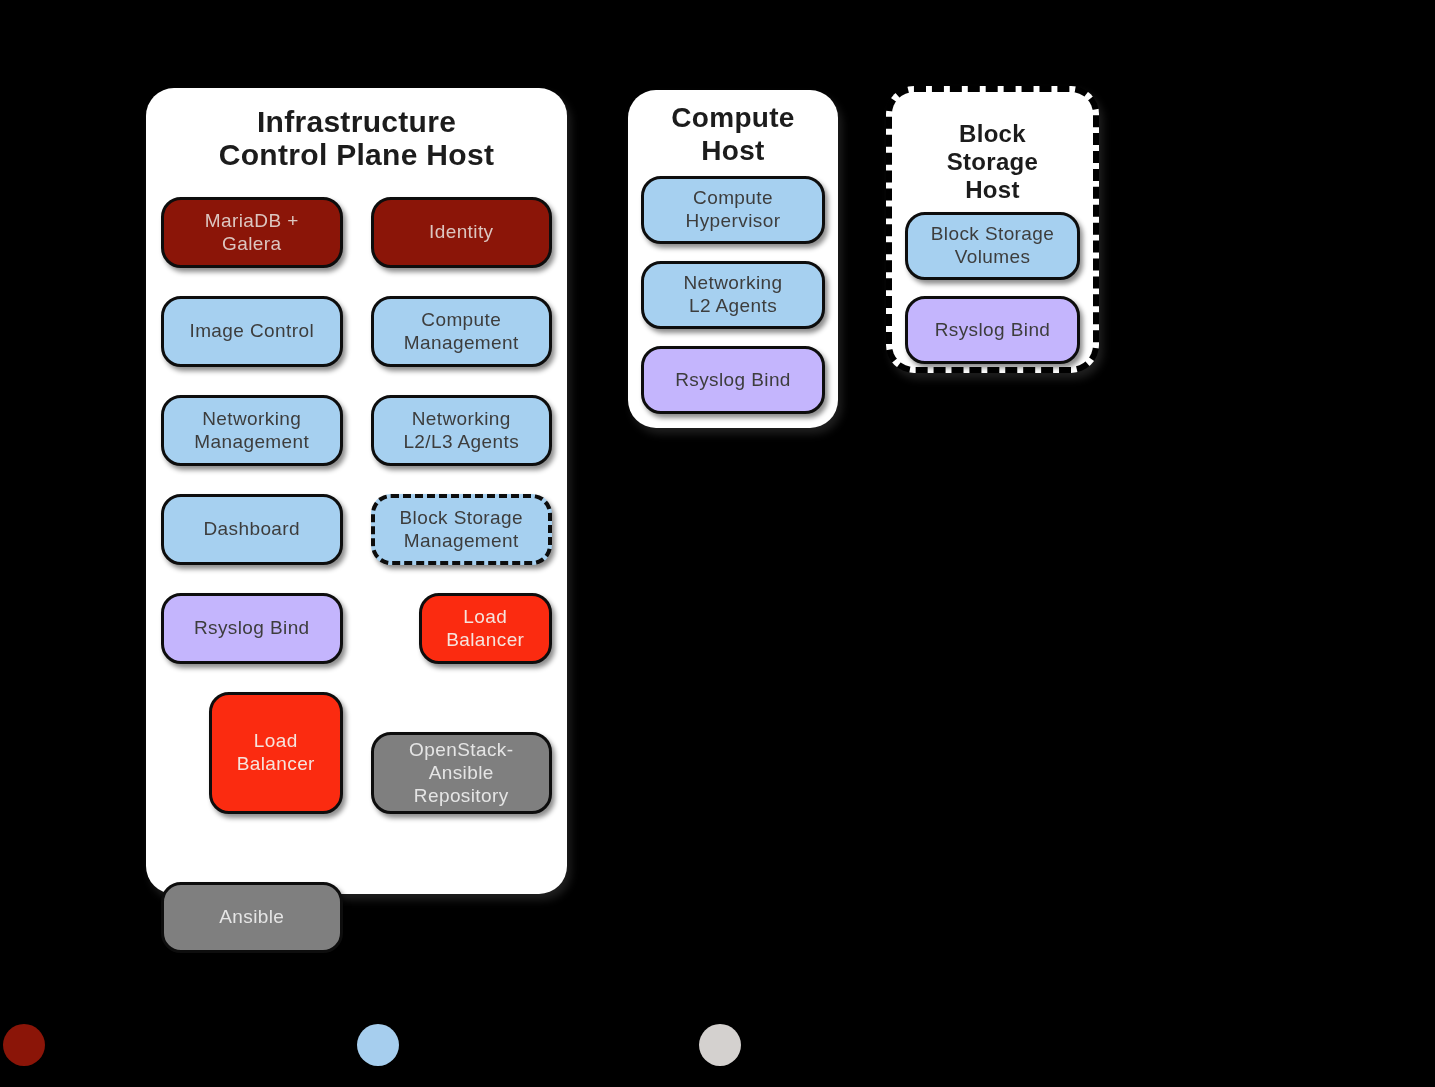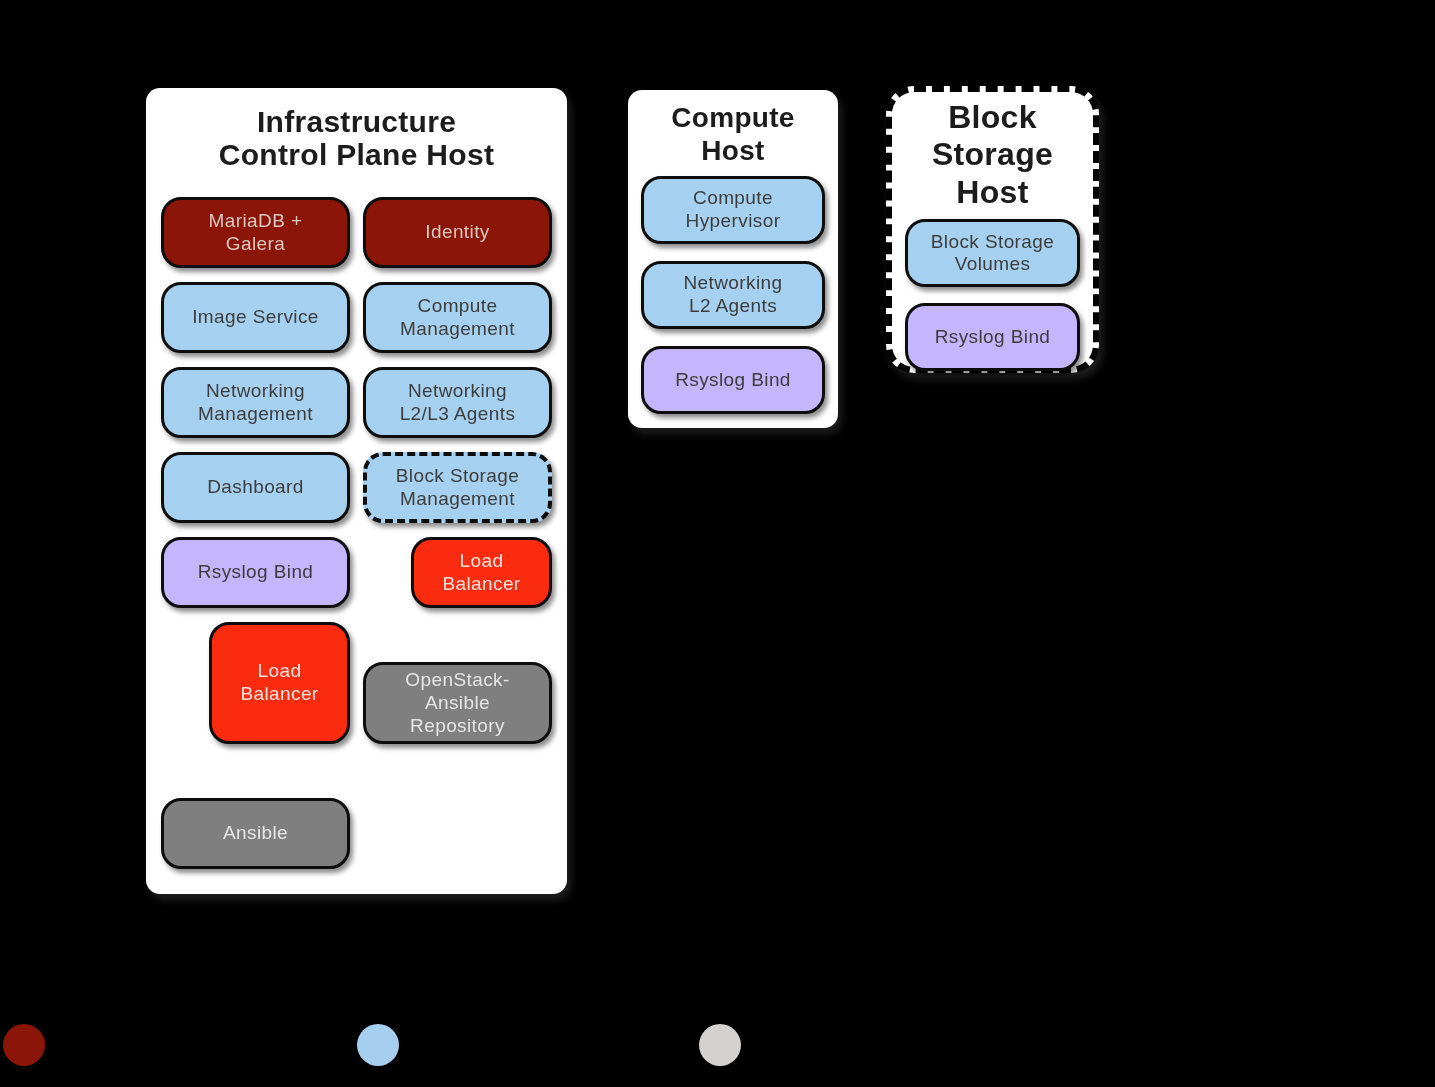--- a/index.html
+++ b/index.html
@@ -11,45 +11,46 @@
     position: relative;
     width: 1435px;
     height: 1087px;
     background: #000;
     overflow: hidden;
     font-family: "Liberation Sans", sans-serif;
   }
   .panel {
     position: absolute;
     background: #ffffff;
-    border-radius: 14px;
+    border-radius: 28px;
     box-sizing: border-box;
     box-shadow: 4px 6px 9px rgba(110,110,110,0.28);
   }
   #panel-infra   { left: 146px; top: 88px;  width: 421px; height: 806px; }
   #panel-compute { left: 628px; top: 90px;  width: 210px; height: 338px; }
   #panel-block   { left: 886px; top: 86px;  width: 213px; height: 287px;
                    border: 6px dashed #000; border-radius: 28px; }
   .panel-title {
     font-weight: bold;
     text-align: center;
     color: #1c1c1c;
     white-space: pre-line;
     letter-spacing: 0.3px;
   }
   #panel-infra .panel-title   { font-size: 30px; line-height: 1.1;  padding-top: 17px; }
   #panel-compute .panel-title { font-size: 28px; line-height: 1.18; padding-top: 11px; }
-  #panel-block .panel-title   { font-size: 32px; line-height: 1.17; padding-top: 7px; }
+  #panel-block .panel-title   { font-size: 24px; line-height: 1.17; padding-top: 7px; margin-top: 21px; }
 
   .grid-2col {
     display: grid;
     grid-template-columns: 1fr 1fr;
     column-gap: 13px;
     row-gap: 14px;
     padding: 26px 15px 0 15px;
+    gap: 28px;
   }
   .stack {
     display: flex;
     flex-direction: column;
     gap: 17px;
     padding: 9px 13px 0 13px;
   }
   #panel-block .stack { gap: 16px; padding-top: 8px; }
 
   .pill {
@@ -94,21 +95,21 @@
 
 <div id="canvas">
 
   <div class="panel" id="panel-infra">
     <div class="panel-title">Infrastructure
 Control Plane Host</div>
     <div class="grid-2col">
       <div class="pill svc-infra">MariaDB +
 Galera</div>
       <div class="pill svc-infra">Identity</div>
-      <div class="pill svc-os">Image Service</div>
+      <div class="pill svc-os">Image Control</div>
       <div class="pill svc-os">Compute
 Management</div>
       <div class="pill svc-os">Networking
 Management</div>
       <div class="pill svc-os">Networking
 L2/L3 Agents</div>
       <div class="pill svc-os">Dashboard</div>
       <div class="pill svc-os optional">Block Storage
 Management</div>
       <div class="pill svc-other">Rsyslog Bind</div>

